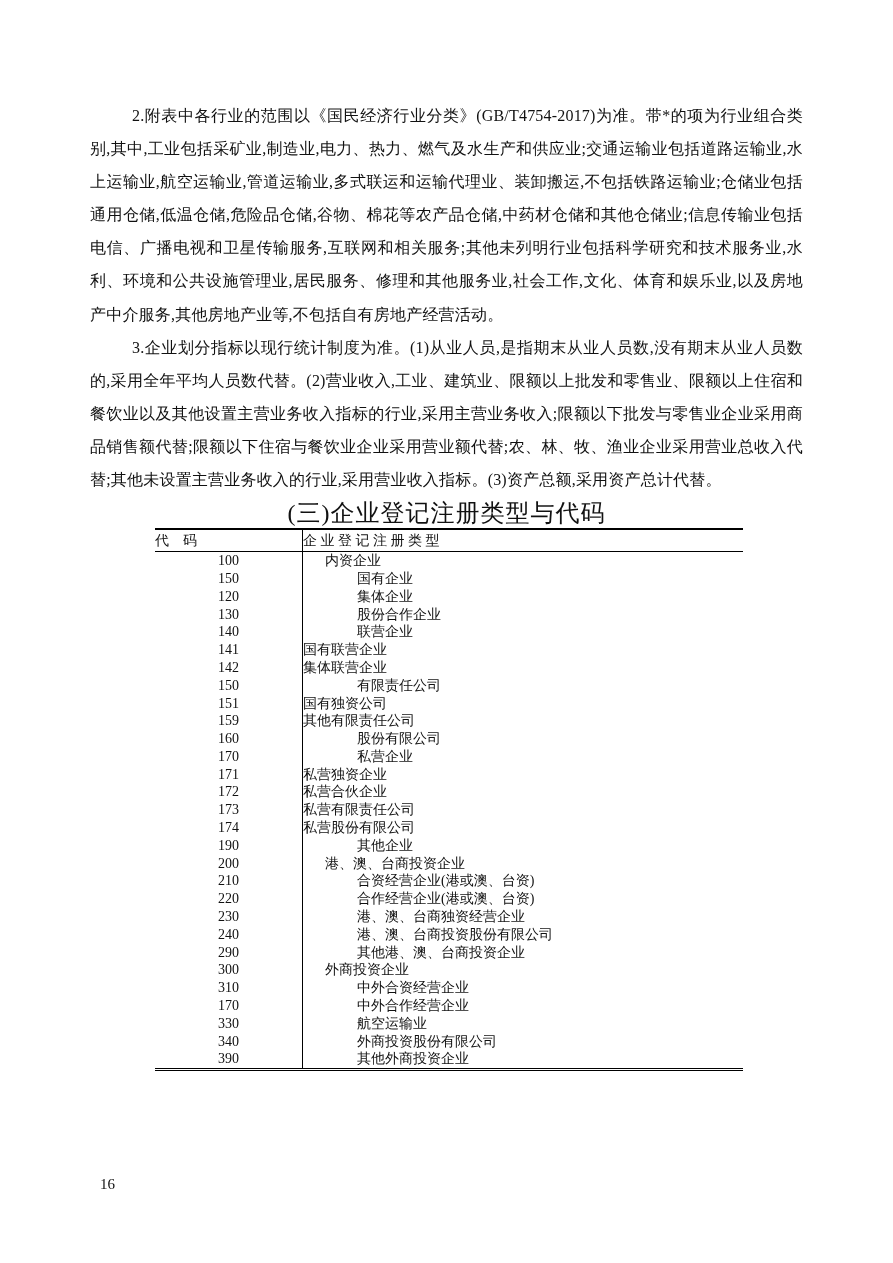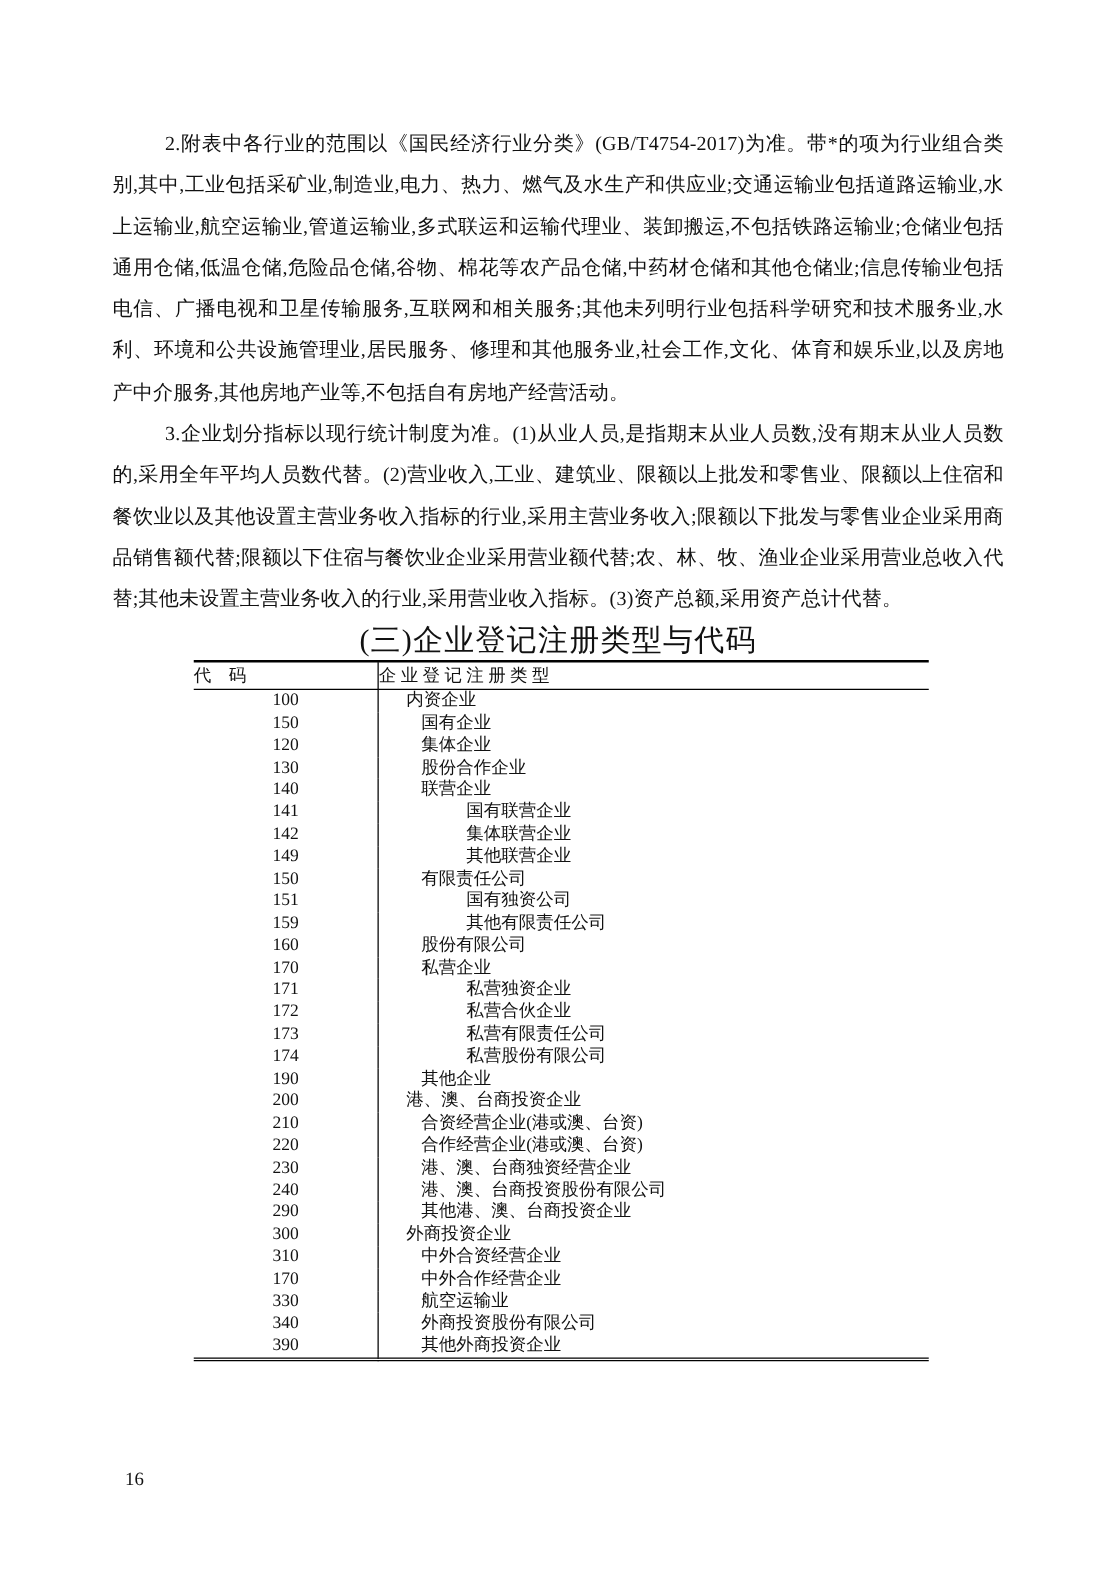--- a/index.html
+++ b/index.html
@@ -69,22 +69,22 @@
     font-size: 14px;
     height: 17.8px;
     line-height: 17.8px;
     padding: 0;
     vertical-align: middle;
     white-space: nowrap;
     overflow: hidden;
   }
   td.code { text-align: center; }
   td.name.indent-0 { padding-left: 22px; }
-  td.name.indent-1 { padding-left: 34px; }
-  td.name.indent-2 { padding-left: 70px; }
+  td.name.indent-1 { padding-left: 54px; }
+  td.name.indent-2 { }
   .page-number {
     position: absolute;
     left: 100px;
     top: 1176px;
     font-size: 15px;
   }
 </style>
 </head>
 <body>
 
@@ -127,24 +127,20 @@
           </tr>
           <tr>
             <td class="code">141</td>
             <td class="name indent-2">国有联营企业</td>
           </tr>
           <tr>
             <td class="code">142</td>
             <td class="name indent-2">集体联营企业</td>
           </tr>
           <tr>
-            <td class="code">149</td>
-            <td class="name indent-2">其他联营企业</td>
-          </tr>
-          <tr>
             <td class="code">150</td>
             <td class="name indent-1">有限责任公司</td>
           </tr>
           <tr>
             <td class="code">151</td>
             <td class="name indent-2">国有独资公司</td>
           </tr>
           <tr>
             <td class="code">159</td>
             <td class="name indent-2">其他有限责任公司</td>

